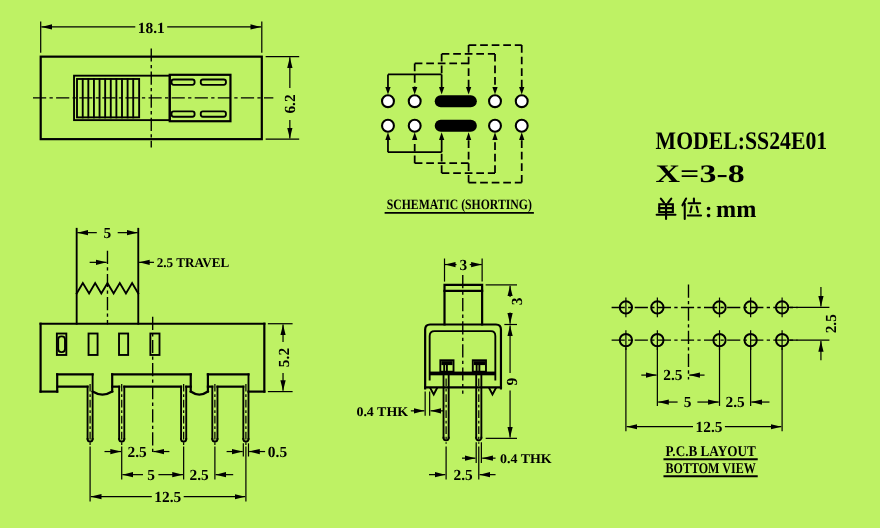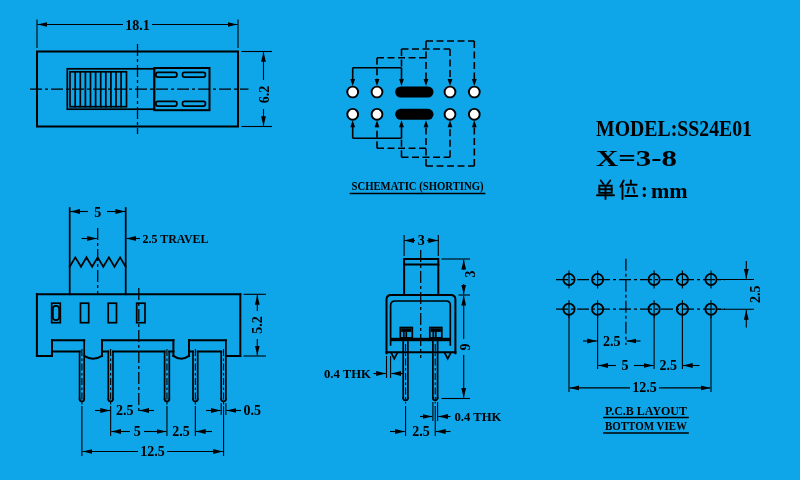--- a/index.html
+++ b/index.html
@@ -1,16 +1,16 @@
 <!DOCTYPE html>
 <html><head>
 <meta charset="utf-8">
 <style>
   html,body{margin:0;padding:0;background:#ffffff;}
-  #page{position:relative;width:800px;height:480px;background:#0ea5e9;overflow:hidden;}
+  #page{position:relative;width:800px;height:480px;background:#bef264;overflow:hidden;}
   svg{display:block;}
   svg text{font-family:"Liberation Serif","DejaVu Serif",serif;font-weight:bold;fill:#000;}
   .ln{stroke:#000;stroke-width:2;fill:none;stroke-linecap:square;}
   .ln15{stroke:#000;stroke-width:1.7;fill:none;stroke-linecap:square;}
   .thin{stroke:#000;stroke-width:1.1;fill:none;stroke-linecap:butt;}
   .dash{stroke:#000;stroke-width:1.6;fill:none;stroke-dasharray:7 3.5;}
   .soli{stroke:#000;stroke-width:1.6;fill:none;}
   .cl{stroke:#000;stroke-width:1.25;fill:none;stroke-dasharray:12 3 3 3;}
   .clp{stroke:#000;stroke-width:1.1;fill:none;stroke-dasharray:7 2.5 2.5 2.5;}
   .dim{font-size:14px;}

